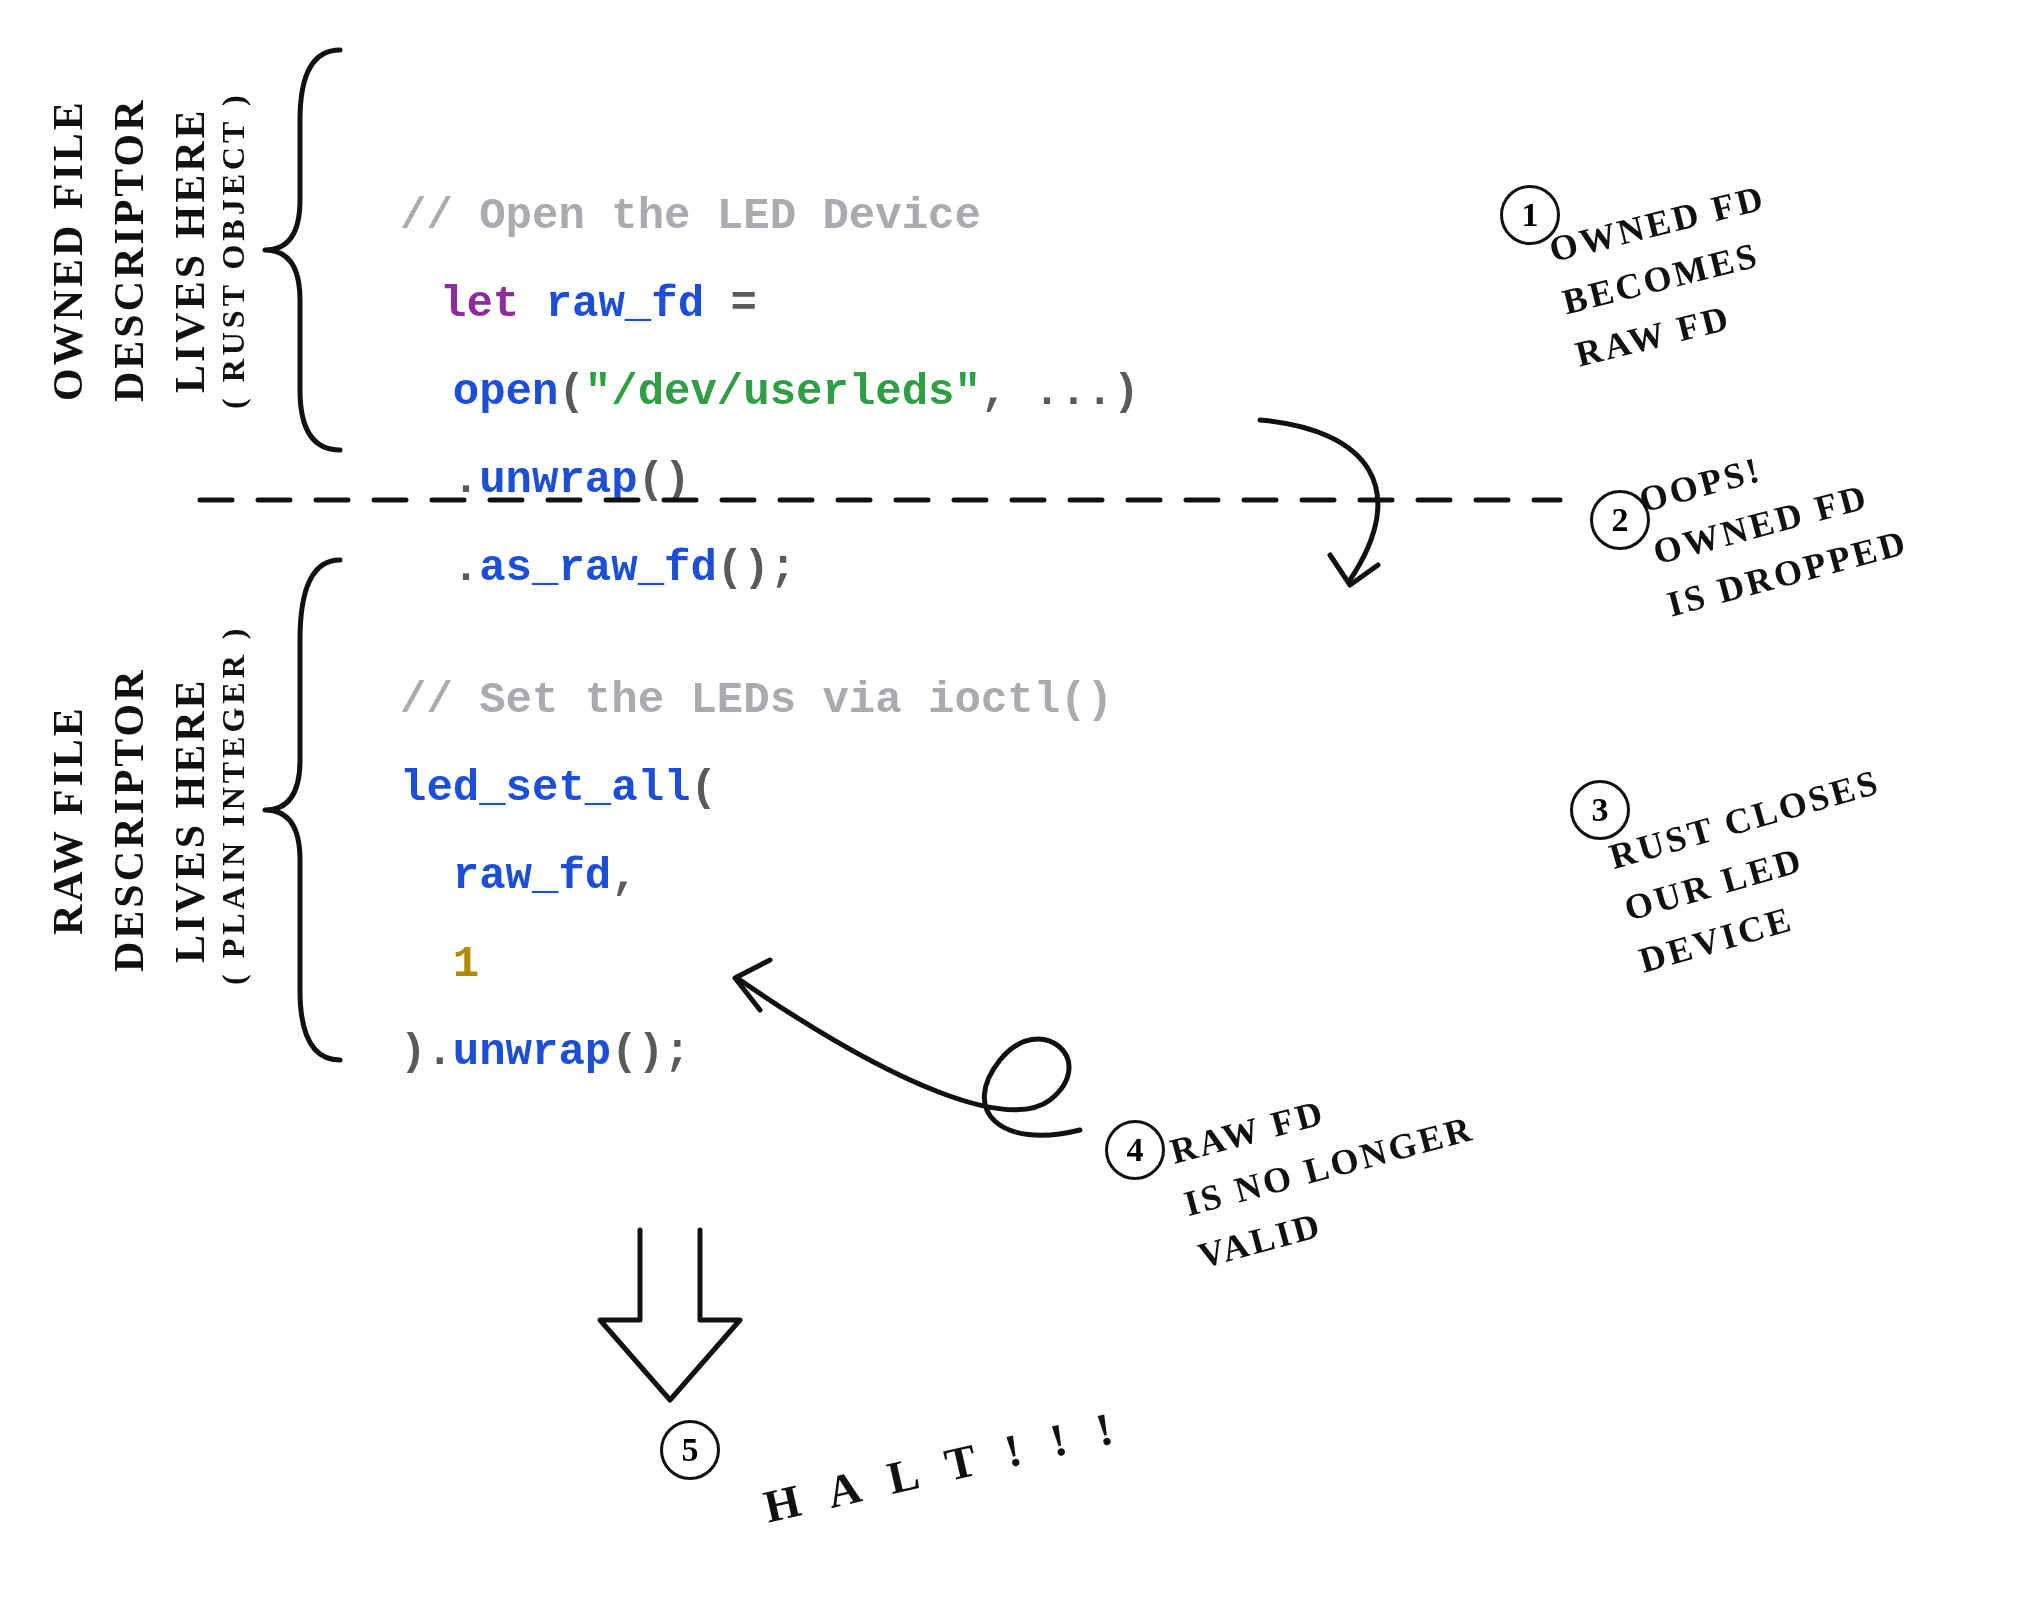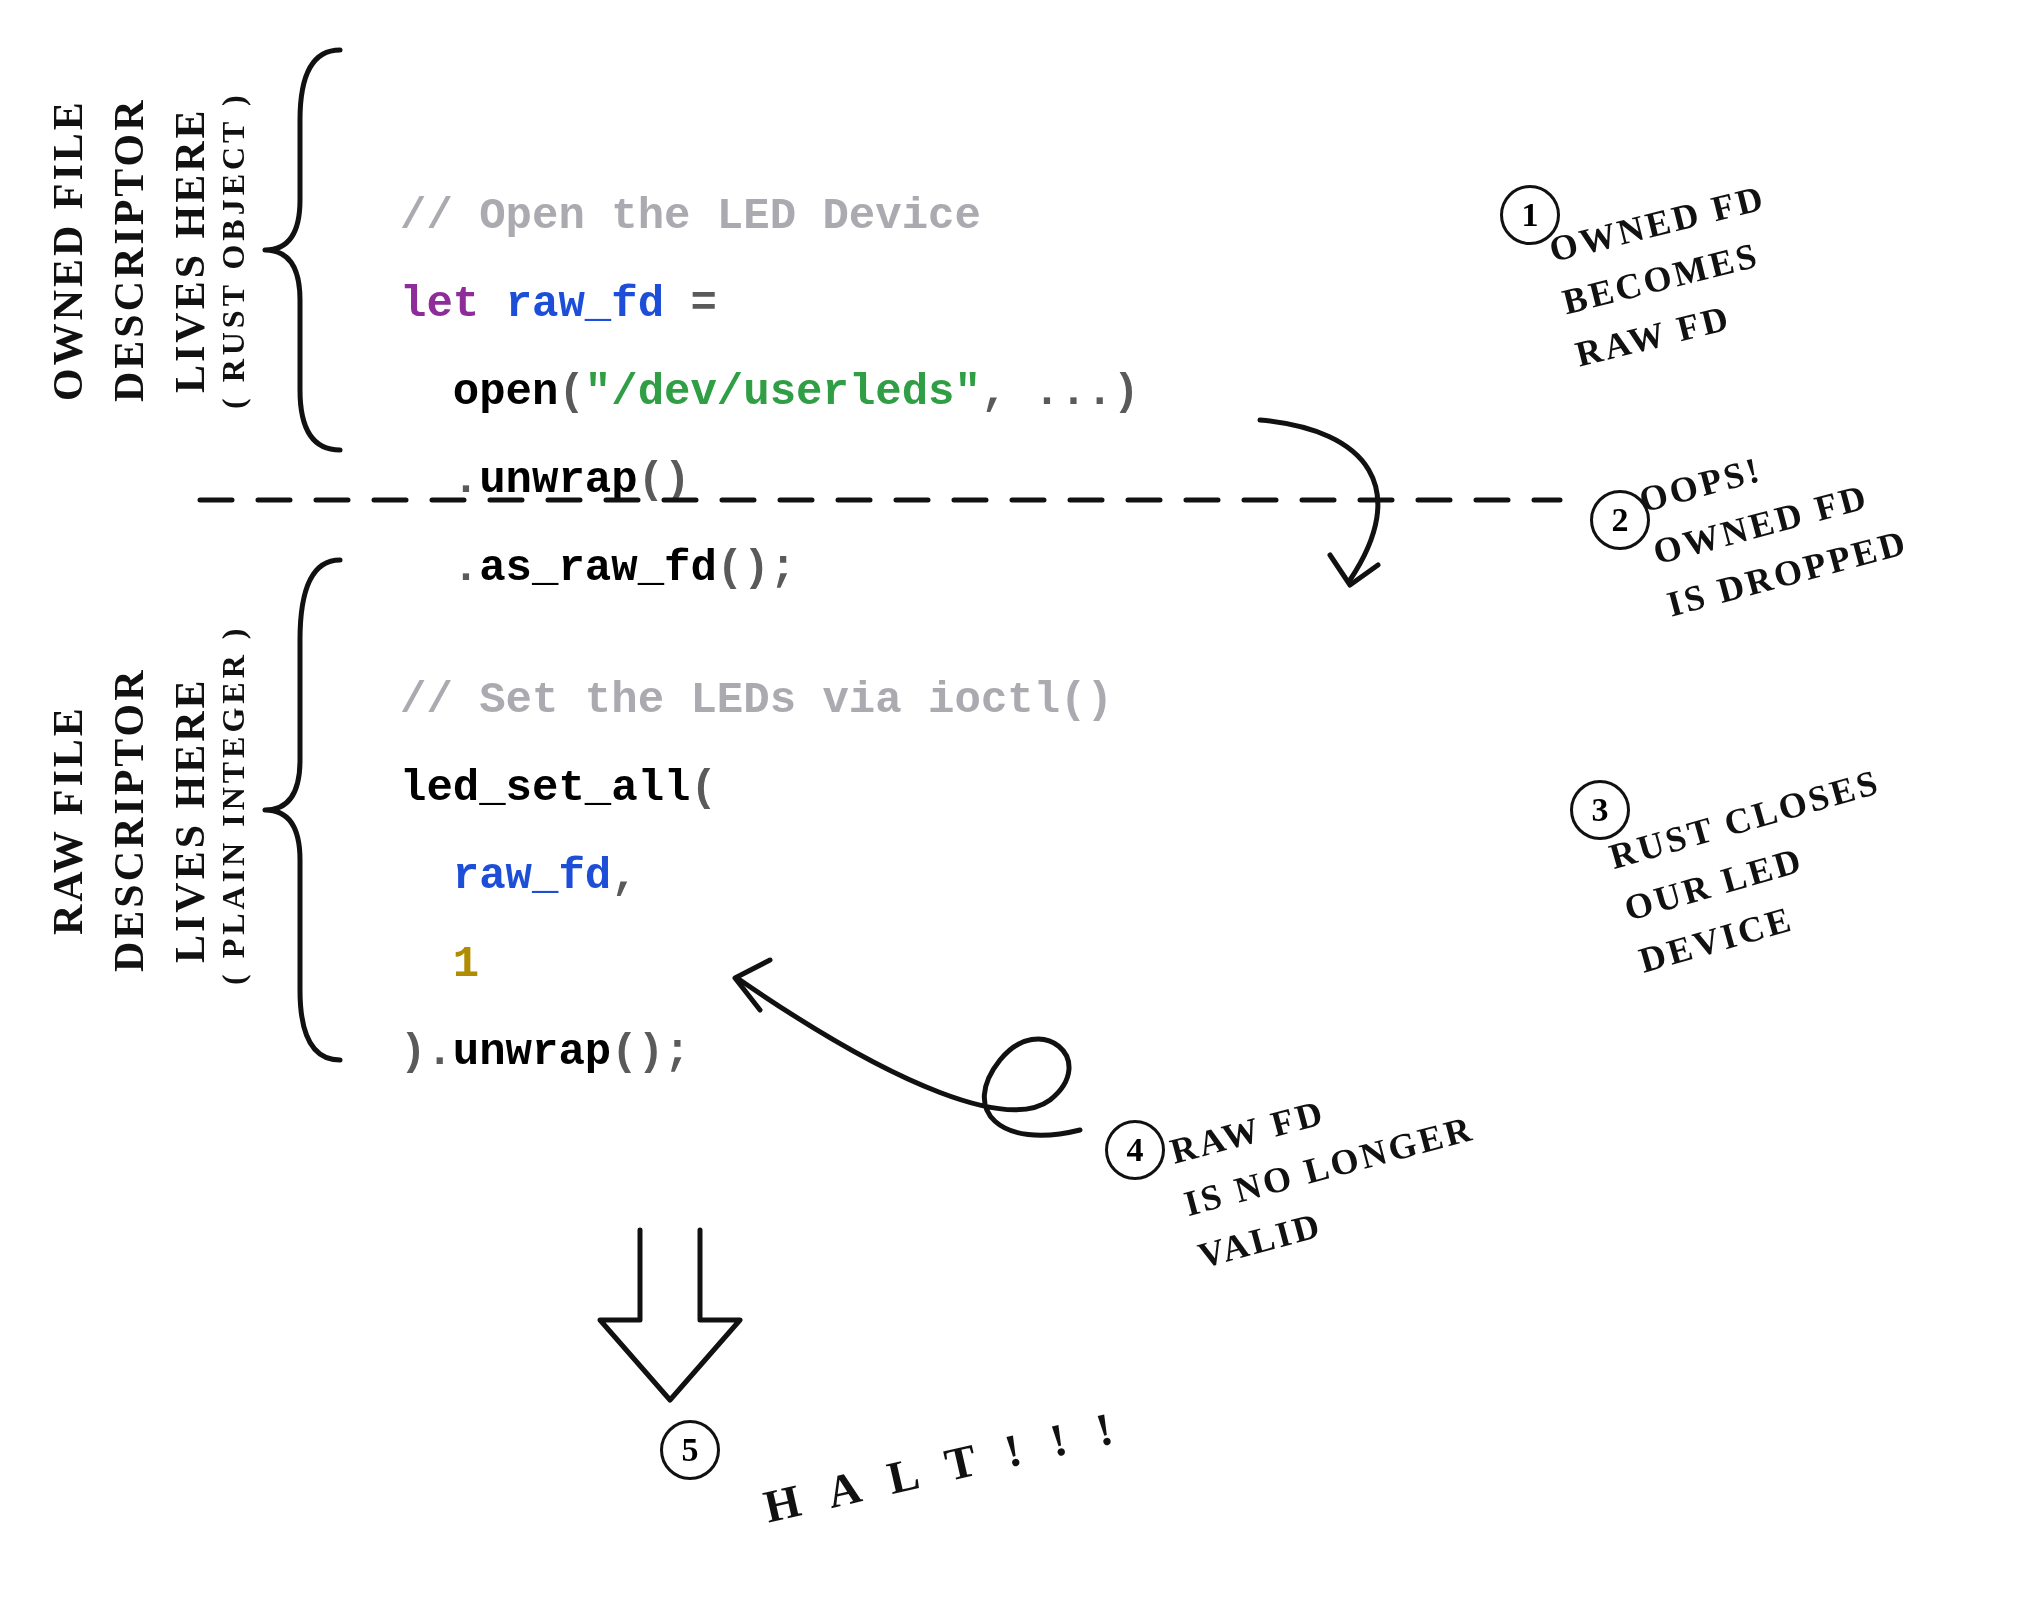--- a/index.html
+++ b/index.html
@@ -14,24 +14,24 @@
   .code {
     font-family: "Consolas", "Menlo", "Courier New", monospace;
     font-weight: 700;
     font-size: 44px;
     line-height: 1.0;
     white-space: pre;
     position: absolute;
     color: #222;
   }
   .comment { color: #aaaab0; }
-  .kw      { color: #8e2d9a; }
+  .kw      { color: #8e2d9a; margin-left: 40px; }
   .ident   { color: #1d4ed8; }
   .eq      { color: #5a5a5a; }
-  .fn      { color: #000000; }
+  .fn      { color: #1d4ed8; }
   .str     { color: #2f9e44; }
   .punct   { color: #5a5a5a; }
   .num     { color: #b08c00; }
 
   .hand {
     font-family: "Comic Sans MS", "Segoe Script", cursive;
     color: #111;
     font-weight: 600;
     letter-spacing: 3px;
     position: absolute;

